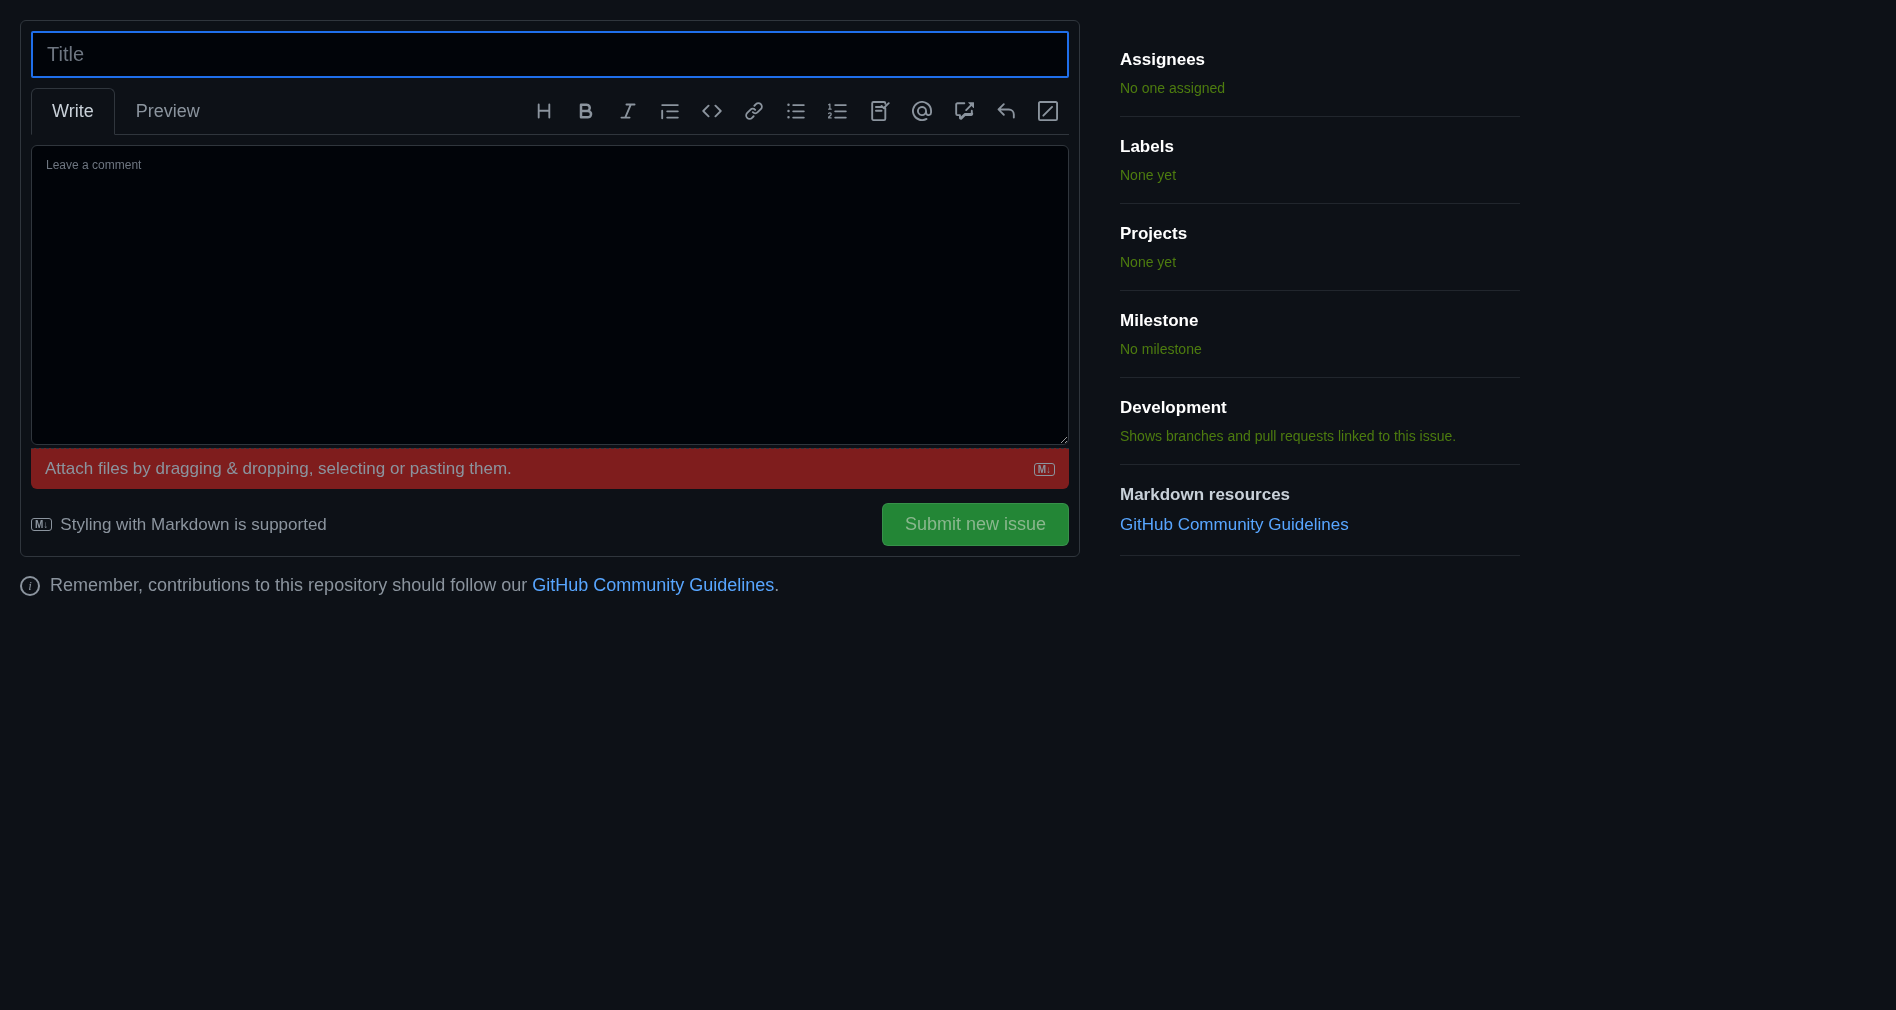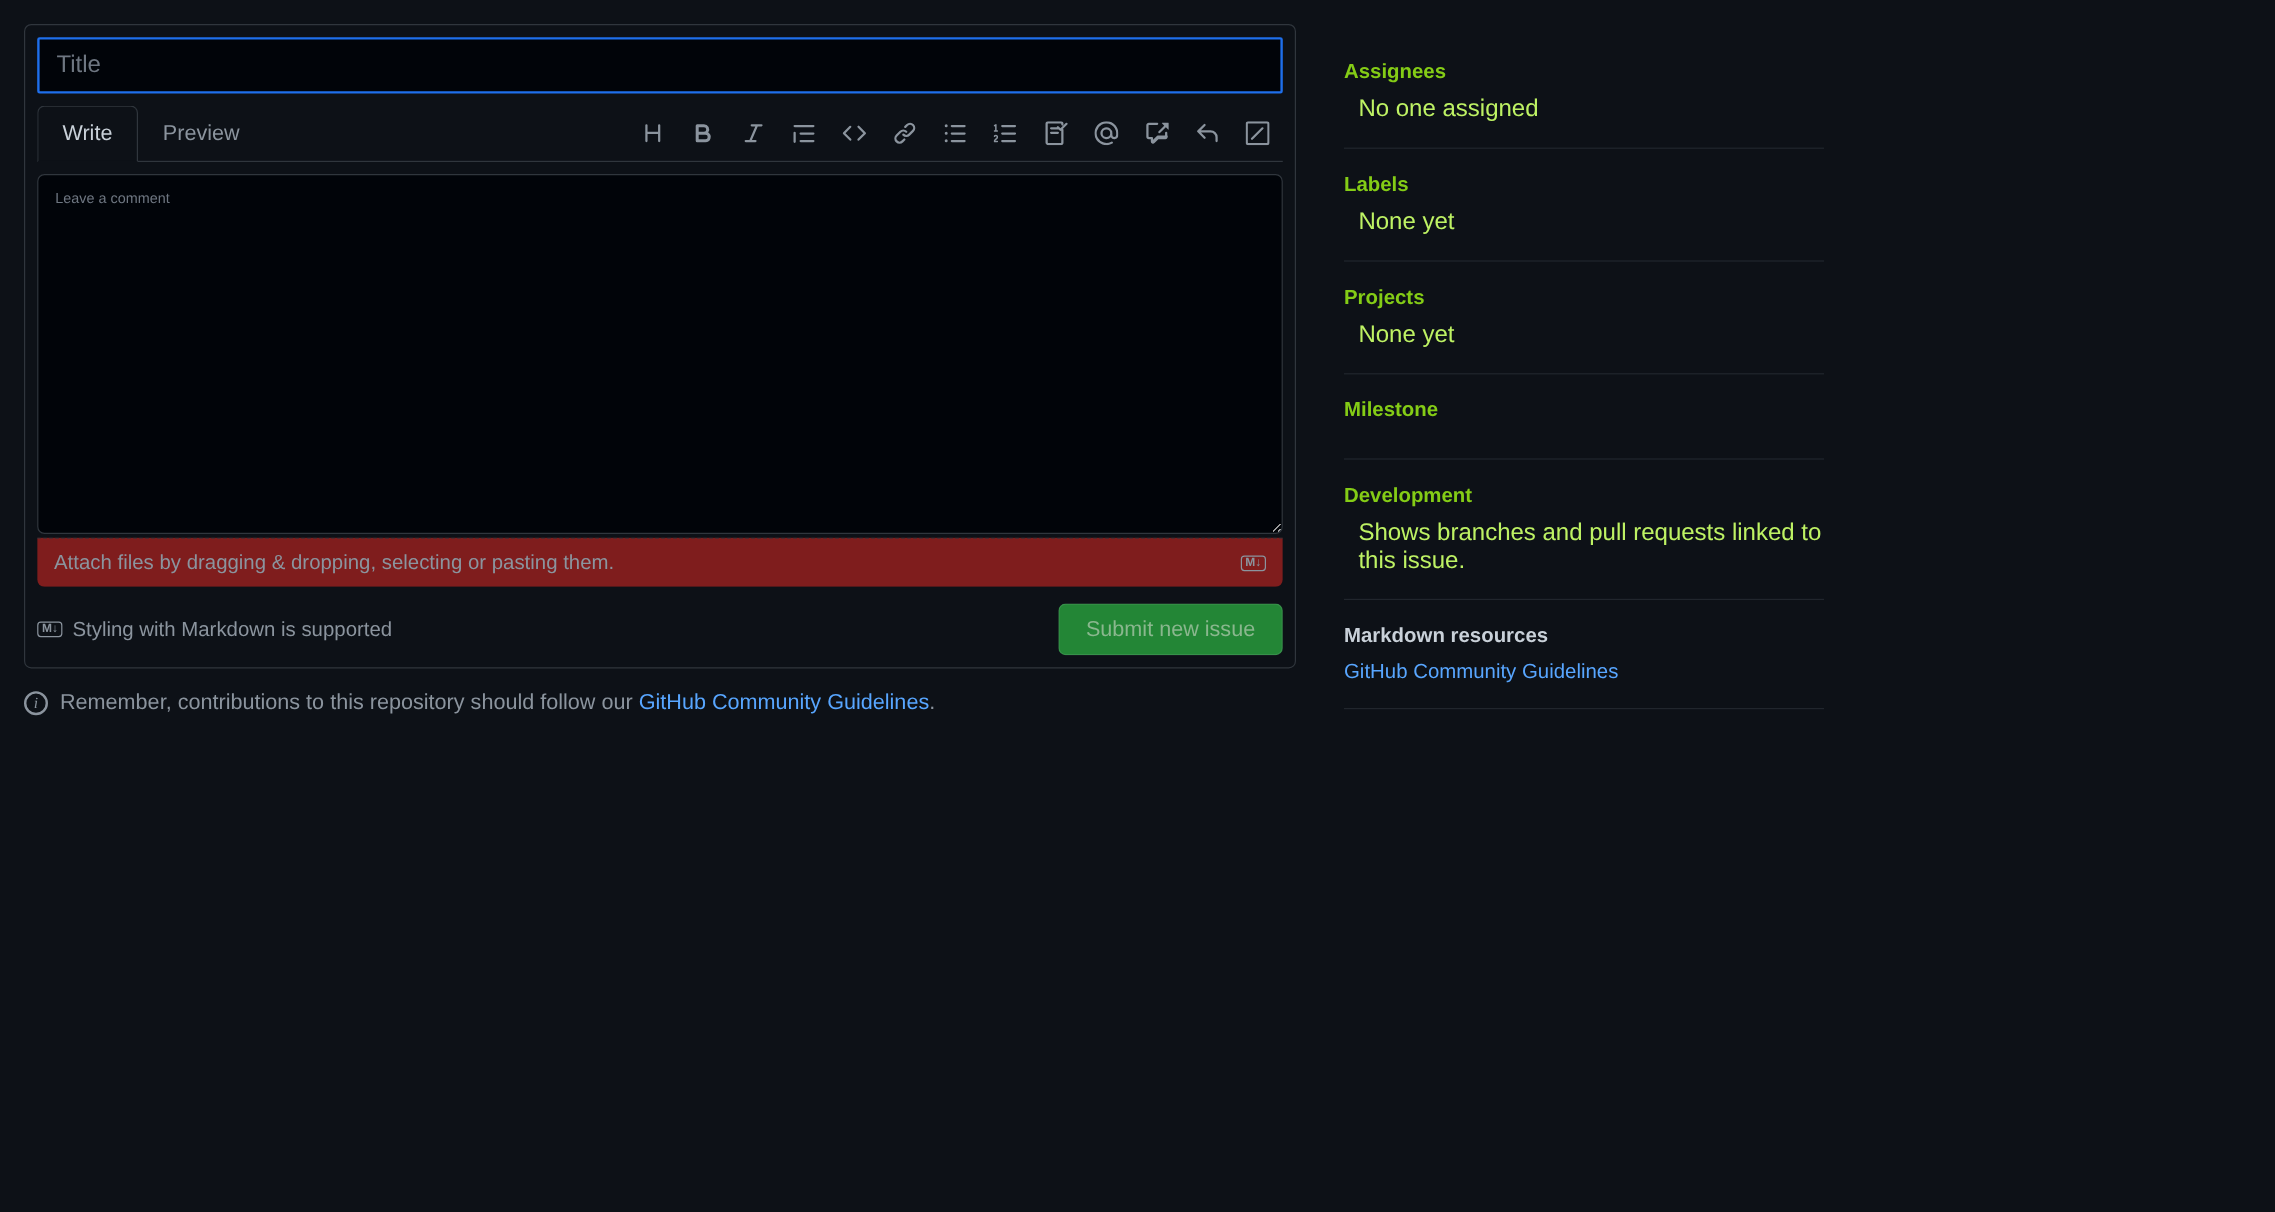--- a/index.html
+++ b/index.html
@@ -147,29 +147,28 @@
     margin-top: 18px;
   }
   .guidelines-row a { color: #58a6ff; text-decoration: none; }
 
   .side-section {
     padding-bottom: 20px;
     margin-bottom: 20px;
     border-bottom: 1px solid #21262d;
   }
   .side-header {
-    color: #84cc16;
+    color: #ffffff;
     font-size: 17px;
     font-weight: 600;
     margin-bottom: 10px;
   }
   .side-value {
-    color: #bef264;
-    font-size: 20px;
-    margin-left: 12px;
+    color: #4d7c0f;
+    font-size: 14px;
   }
   .side-header.strong { color: #c9d1d9; }
   .side-link { color: #58a6ff; font-size: 17px; text-decoration: none; display: inline-block; }
 
   .info-icon {
     width: 20px; height: 20px;
     border: 2px solid #8b949e;
     border-radius: 50%;
     display: inline-flex;
     align-items: center;
@@ -296,20 +295,21 @@
     <div class="side-section">
       <div class="side-header">Labels</div>
       <div class="side-value">None yet</div>
     </div>
     <div class="side-section">
       <div class="side-header">Projects</div>
       <div class="side-value">None yet</div>
     </div>
     <div class="side-section">
       <div class="side-header">Milestone</div>
+      <div class="side-value">No milestone</div>
     </div>
     <div class="side-section">
       <div class="side-header">Development</div>
       <div class="side-value">Shows branches and pull requests linked to this issue.</div>
     </div>
     <div class="side-section">
       <div class="side-header strong">Markdown resources</div>
       <a href="#" class="side-link">GitHub Community Guidelines</a>
     </div>
   </div>

